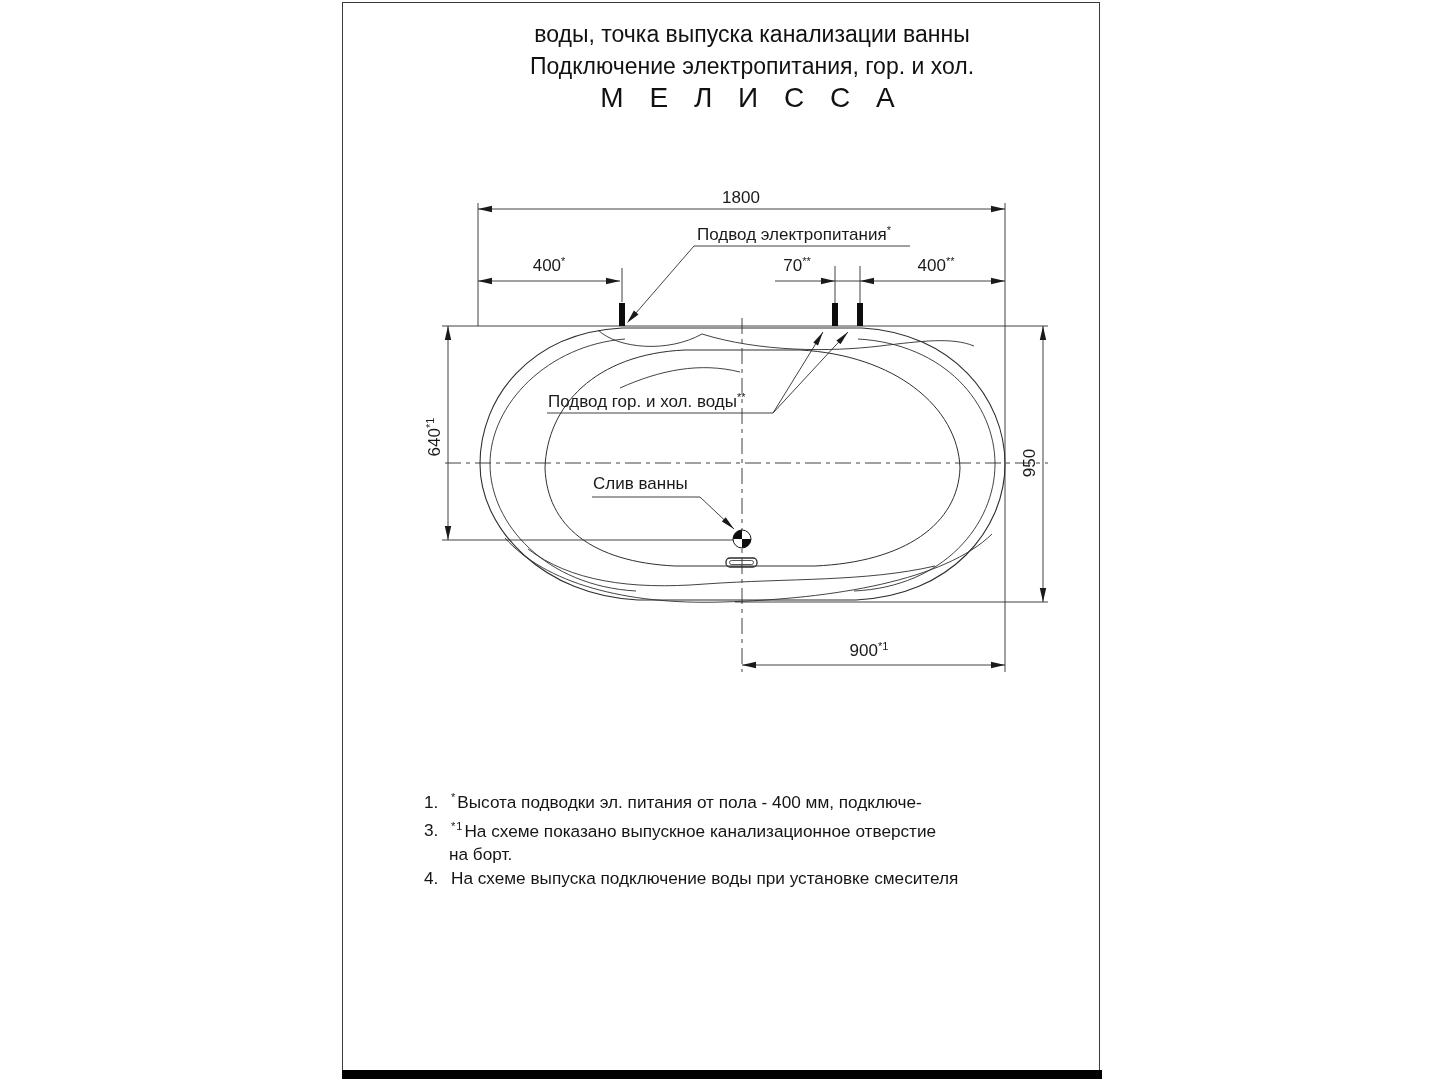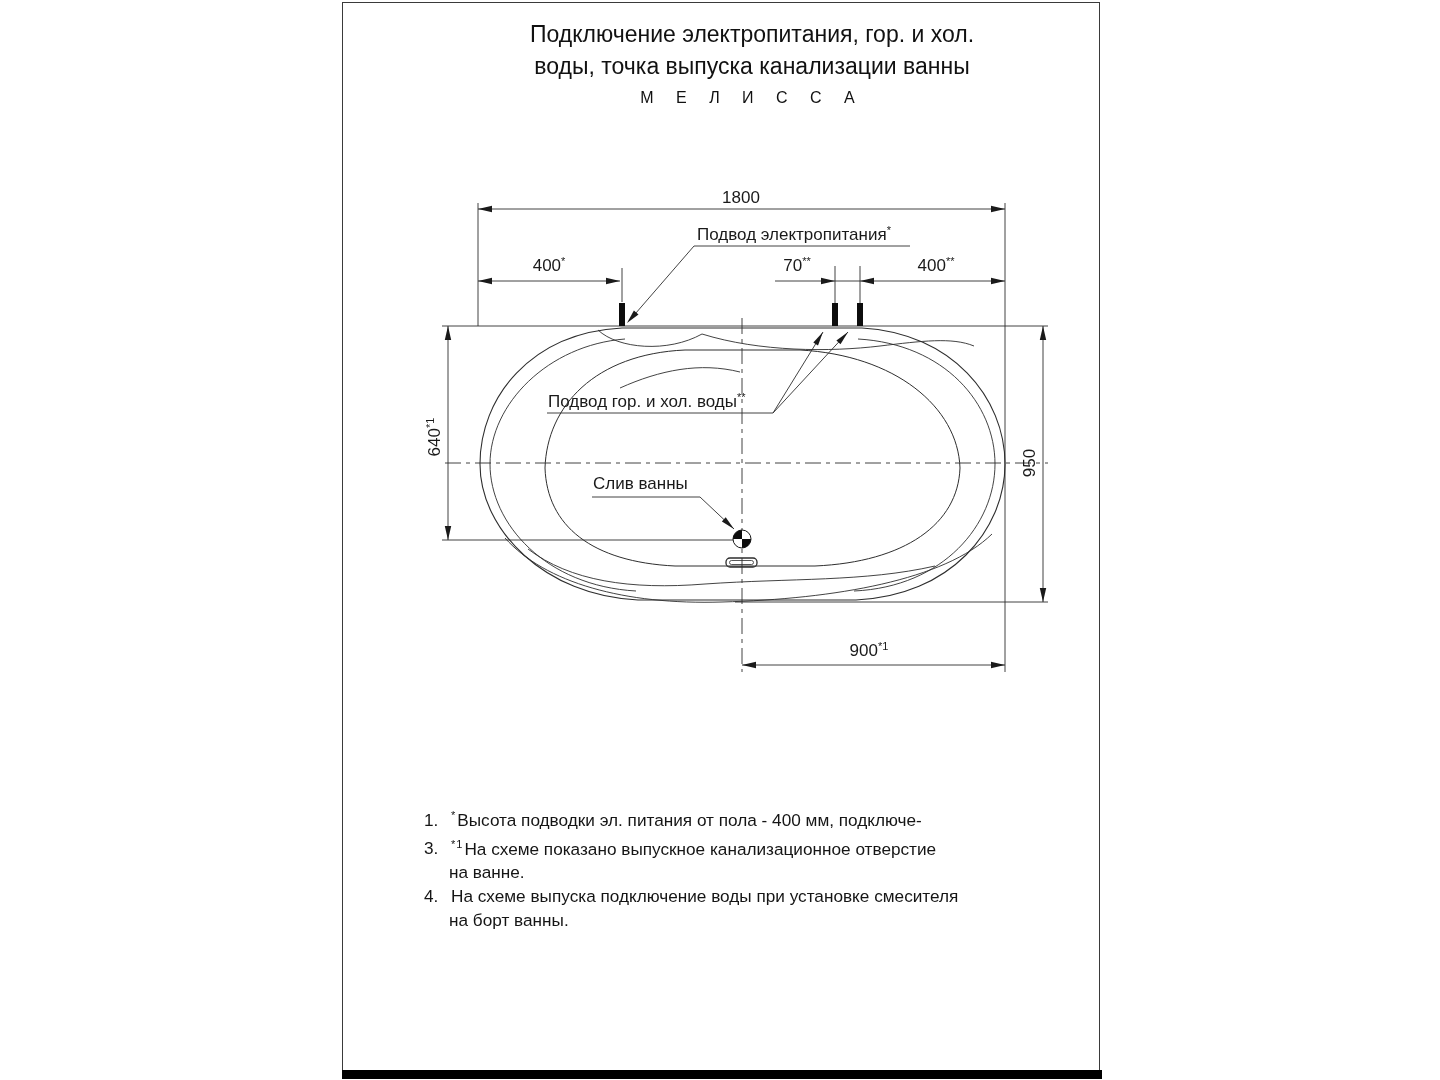--- a/index.html
+++ b/index.html
@@ -1,39 +1,39 @@
 <!DOCTYPE html>
 <html><head>
 <meta charset="utf-8">
 <style>
   html,body{margin:0;padding:0;background:#fff;}
   body{width:1440px;height:1080px;position:relative;font-family:"Liberation Sans",sans-serif;color:#1a1a1a;overflow:hidden;}
   .page{position:absolute;left:342px;top:2px;width:758px;height:1070px;border:1.5px solid #3a3a3a;background:#fff;box-sizing:border-box;}
   .bottom-bar{position:absolute;left:342px;top:1070px;width:760px;height:9px;background:#000;}
   .title{position:absolute;left:402px;top:18px;width:700px;text-align:center;font-size:23px;line-height:32px;color:#111;}
-  .title .brand{letter-spacing:9px;font-size:16px;}
+  .title .brand{letter-spacing:9px;font-size:28px;}
   svg{position:absolute;left:0;top:0;}
   svg text{font-family:"Liberation Sans",sans-serif;font-size:17px;fill:#1a1a1a;}
   .sup{font-size:11px;}
-  .notes{position:absolute;left:424px;top:803px;font-size:17.2px;line-height:24px;color:#151515;}
+  .notes{position:absolute;left:424px;top:785px;font-size:17.2px;line-height:24px;color:#151515;}
   .nline{white-space:nowrap;}
   .nnum{display:inline-block;width:27px;}
   .nsup{vertical-align:super;font-size:11px;letter-spacing:1px;margin-right:1px;}
   .cont1{padding-left:19px;}
   .cont2{padding-left:25px;}
 </style>
 </head>
 <body>
 
 <div class="page"></div>
 <div class="bottom-bar"></div>
 
 <div class="title">
+  <div>воды, точка выпуска канализации ванны</div>
   <div>Подключение электропитания, гор. и хол.</div>
-  <div>воды, точка выпуска канализации ванны</div>
   <div class="brand">М Е Л И С С А</div>
 </div>
 
 <svg width="1440" height="1080" viewBox="0 0 1440 1080">
 
   <g stroke="#2e2e2e" stroke-width="1.1" fill="none">
     <path d="M 480 464 C 480 398 530 333 622 328 L 862 328 C 952 333 1005 398 1005 464 C 1005 530 950 596 856 600 L 638 600 C 545 596 480 530 480 464 Z"></path>
   </g>
   <g stroke="#2e2e2e" stroke-width="0.9" fill="none">
     <path d="M 625 339 C 548 345 490 404 490 464 C 490 524 546 586 636 591"></path>
@@ -132,16 +132,15 @@
   <text x="869" y="656" text-anchor="middle"><tspan>900</tspan><tspan class="sup" dy="-6">*1</tspan></text>
 
   <text x="697" y="240"><tspan>Подвод электропитания</tspan><tspan class="sup" dy="-6">*</tspan></text>
   <text x="548" y="407"><tspan>Подвод гор. и хол. воды</tspan><tspan class="sup" dy="-6">**</tspan></text>
   <text x="593" y="489">Слив ванны</text>
 </svg>
 
 <div class="notes">
   <div class="nline"><span class="nnum">1.</span><span class="nsup">*</span><span>Высота подводки эл. питания от пола - 400 мм, подключе-</span></div>
   <div class="nline"><span class="nnum">3.</span><span class="nsup">*1</span><span>На схеме показано выпускное канализационное отверстие</span></div>
-  <div class="nline cont2"><span>на ванне.</span></div>
+  <div class="nline cont2"><span>на борт.</span></div>
   <div class="nline"><span class="nnum">4.</span><span>На схеме выпуска подключение воды при установке смесителя</span></div>
-  <div class="nline cont2"><span>на борт ванны.</span></div>
 </div>
 
 </body></html>

